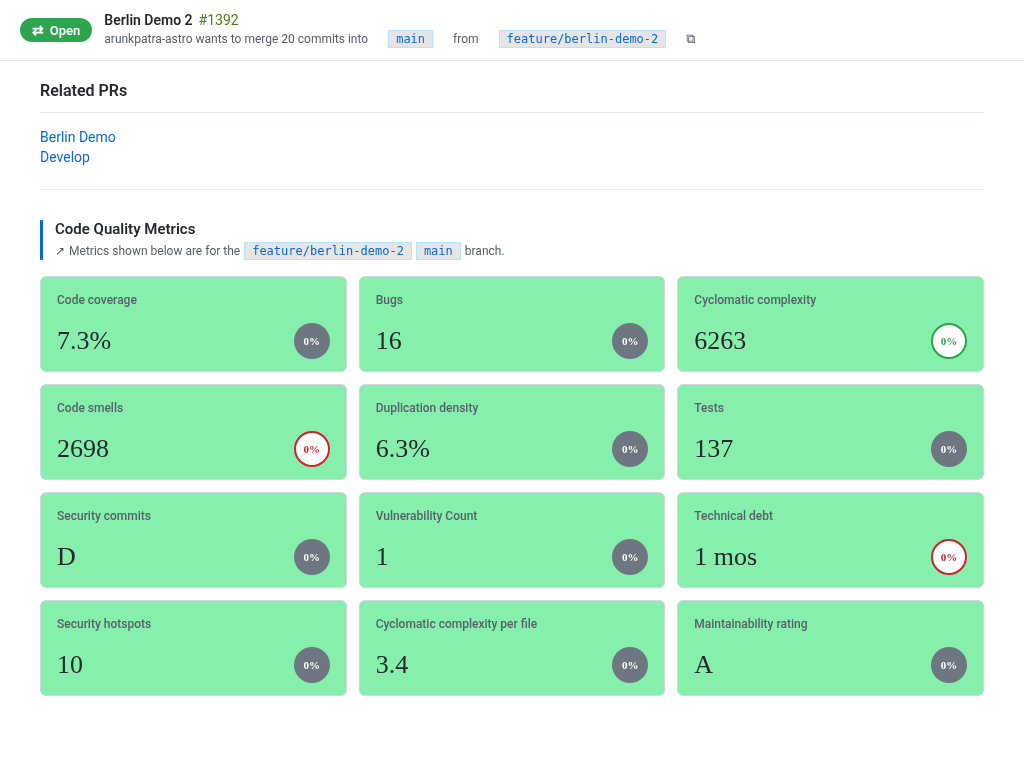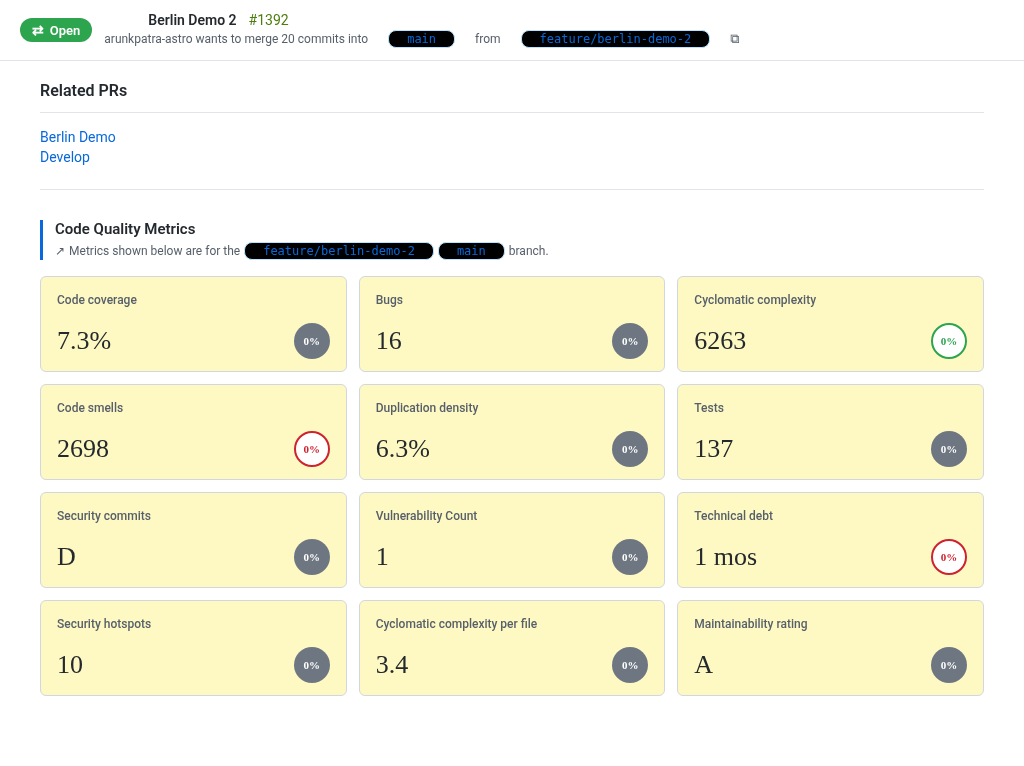--- a/index.html
+++ b/index.html
@@ -40,45 +40,44 @@
       font-size: 14px;
     }
     .pr-title-area {
       display: flex;
       flex-direction: column;
       gap: 2px;
     }
     .pr-title-line {
       display: flex;
       align-items: center;
-      gap: 12px;
-      margin-left: 44px;
+      gap: 6px;
     }
     .pr-title {
       font-weight: 600;
       font-size: 14px;
     }
     .pr-number {
       color: #4d7c0f;
       font-size: 14px;
     }
     .pr-subtitle {
       font-size: 12px;
       color: #57606a;
       display: flex;
       align-items: center;
       gap: 20px;
       flex-wrap: wrap;
     }
     .branch-tag {
-      background: #000000;
+      background: #e5e5e5;
       color: #0969da;
       border: 1px solid #b6e3ff;
-      border-radius: 8px;
-      padding: 1px 18px;
+      border-radius: 0;
+      padding: 1px 7px;
       font-family: monospace;
       font-size: 12px;
     }
     .copy-icon {
       color: #57606a;
       cursor: pointer;
       font-size: 13px;
     }
     
     .main-content {
@@ -133,21 +132,21 @@
     .metrics-grid {
       display: grid;
       grid-template-columns: repeat(3, 1fr);
       gap: 12px;
       margin-top: 16px;
     }
     .metric-card {
       border: 1px solid #d0d7de;
       border-radius: 6px;
       padding: 16px 16px 12px 16px;
-      background: #fef9c3;
+      background: #86efac;
       display: flex;
       flex-direction: column;
       gap: 8px;
     }
     .metric-label {
       font-size: 12px;
       color: #57606a;
       font-weight: 500;
     }
     .metric-value-row {

